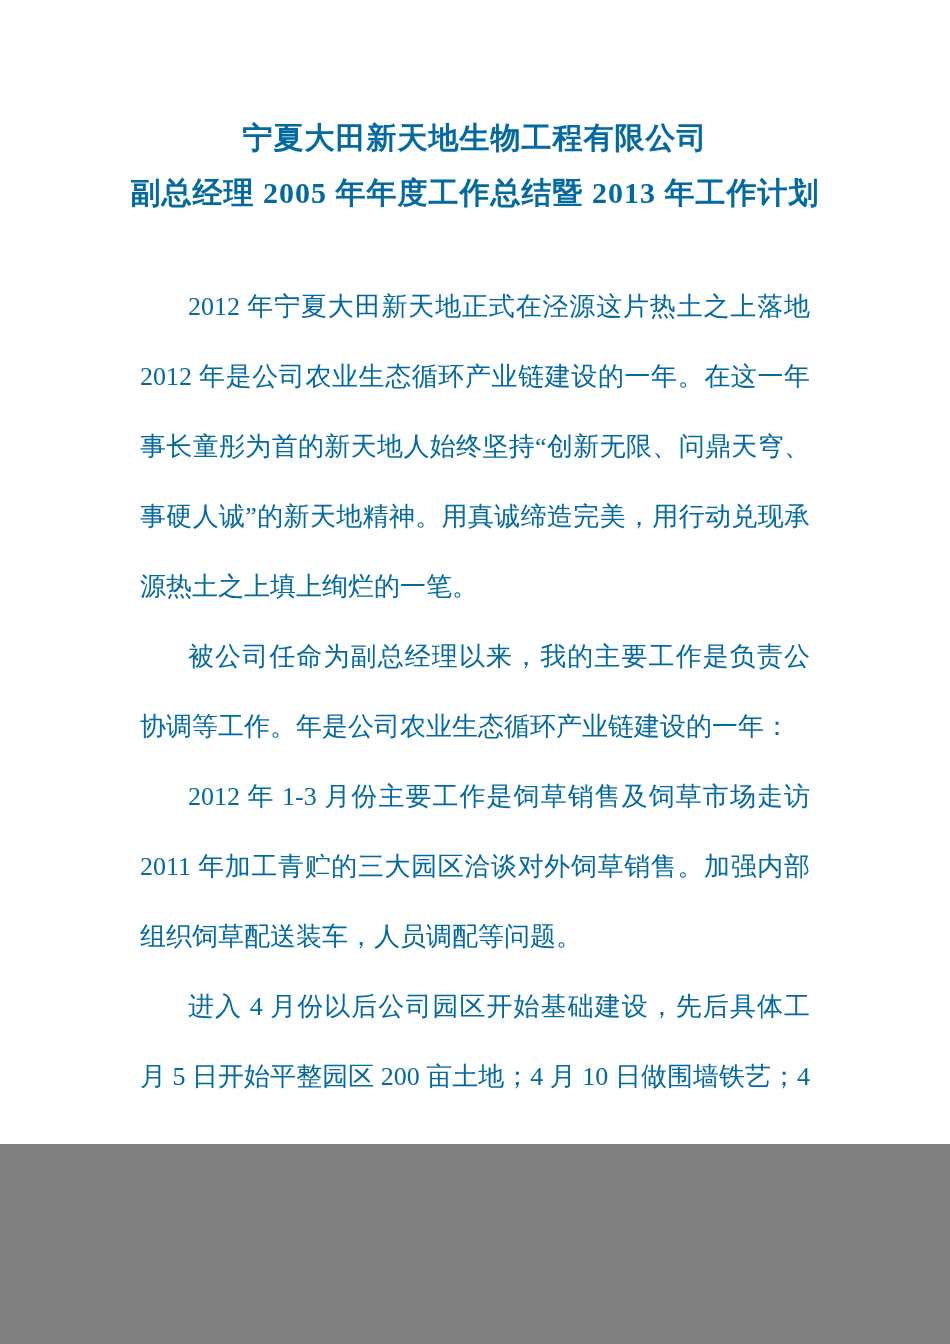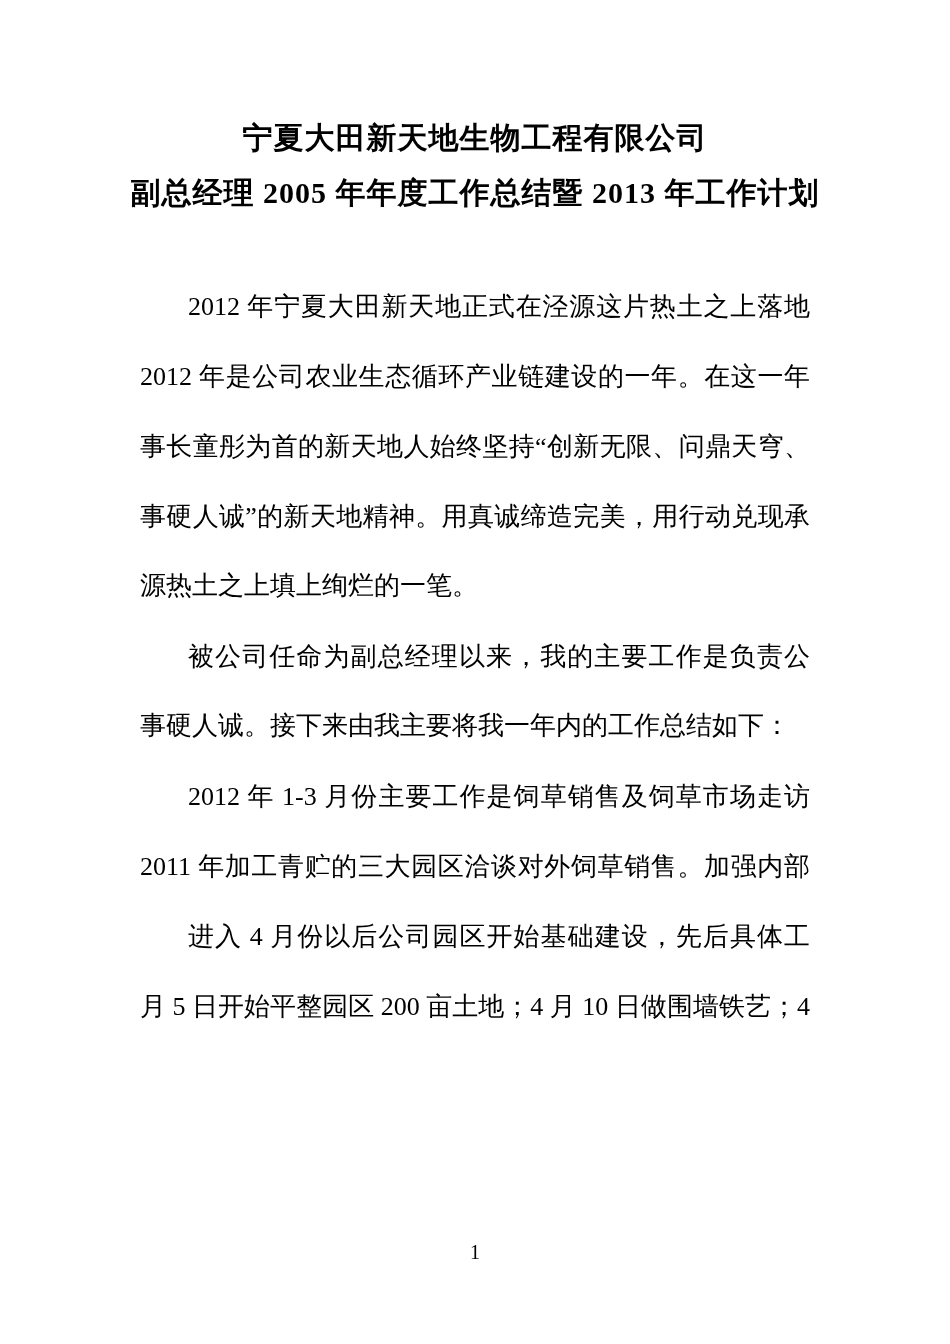--- a/index.html
+++ b/index.html
@@ -3,24 +3,24 @@
 <meta charset="utf-8">
 <style>
   html, body {
     margin: 0;
     padding: 0;
     background: #808080;
   }
   .page {
     position: relative;
     width: 950px;
-    height: 1344px;
+    height: 1144px;
     margin: 0 auto;
     background: #ffffff;
-    color: #000000;
+    color: #0369a1;
     font-family: "Liberation Serif", "DejaVu Serif", serif;
     overflow: hidden;
   }
   .doc-title {
     position: absolute;
     top: 110px;
     left: 0;
     right: 0;
     text-align: center;
     font-size: 30px;
@@ -38,21 +38,20 @@
   .para { margin: 0; }
   .line {
     height: 70px;
     line-height: 70px;
     text-align: justify;
     text-align-last: justify;
     overflow: hidden;
   }
   .line.last {
     text-align-last: left;
-    font-family: Liberation Mono, monospace;
   }
   .line.indent {
     text-indent: 48px;
   }
   .line.heading {
     font-weight: bold;
     text-align-last: left;
   }
   .page-number {
     position: absolute;
@@ -79,27 +78,28 @@
     <div class="para">
       <div class="line indent">2012 年宁夏大田新天地正式在泾源这片热土之上落地生根，</div>
       <div class="line">2012 年是公司农业生态循环产业链建设的一年。在这一年之中以董</div>
       <div class="line">事长童彤为首的新天地人始终坚持“创新无限、问鼎天穹、附贴大地、</div>
       <div class="line">事硬人诚”的新天地精神。用真诚缔造完美，用行动兑现承诺，在泾</div>
       <div class="line last">源热土之上填上绚烂的一笔。</div>
     </div>
 
     <div class="para">
       <div class="line indent">被公司任命为副总经理以来，我的主要工作是负责公司园区建设、</div>
-      <div class="line last">事硬人诚。接下来由我主要将我一年内的工作总结如下：</div>
+      <div class="line last">协调等工作。年是公司农业生态循环产业链建设的一年：</div>
     </div>
 
 
     <div class="para">
       <div class="line indent">2012 年 1-3 月份主要工作是饲草销售及饲草市场走访调研，与</div>
       <div class="line">2011 年加工青贮的三大园区洽谈对外饲草销售。加强内部管理，协调</div>
+      <div class="line last">组织饲草配送装车，人员调配等问题。</div>
     </div>
 
     <div class="para">
       <div class="line indent">进入 4 月份以后公司园区开始基础建设，先后具体工作包括：4</div>
       <div class="line">月 5 日开始平整园区 200 亩土地；4 月 10 日做围墙铁艺；4 月 28 日园</div>
     </div>
 
   </div>
 
   <div class="page-number">1</div>

